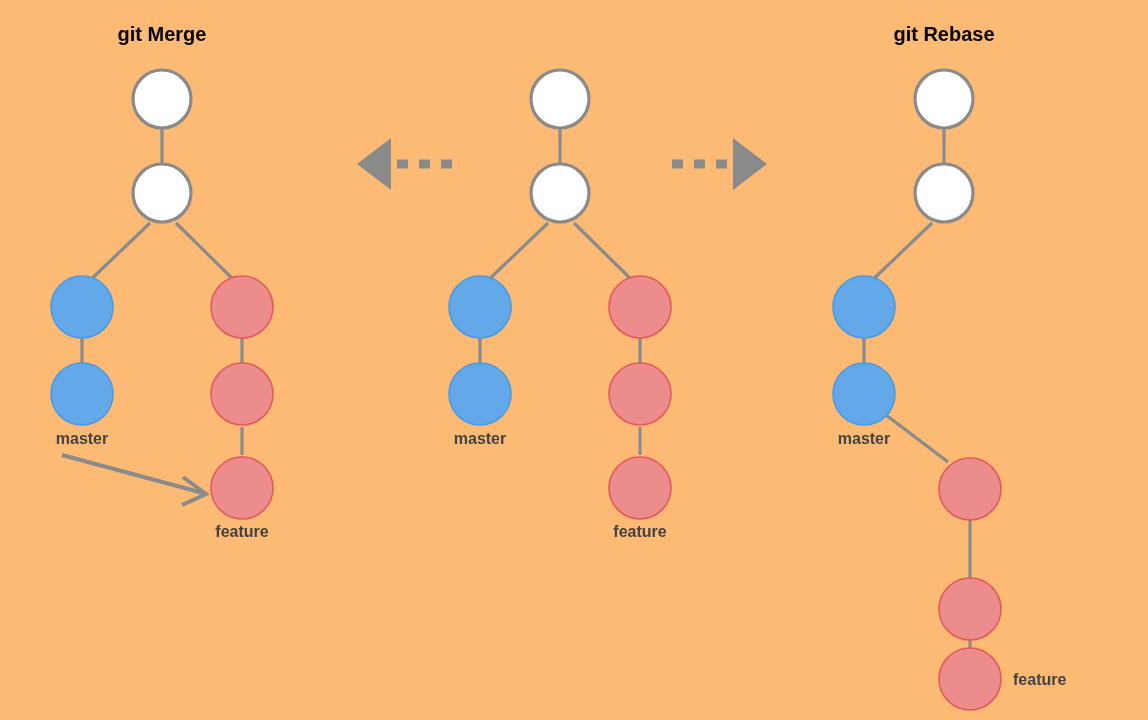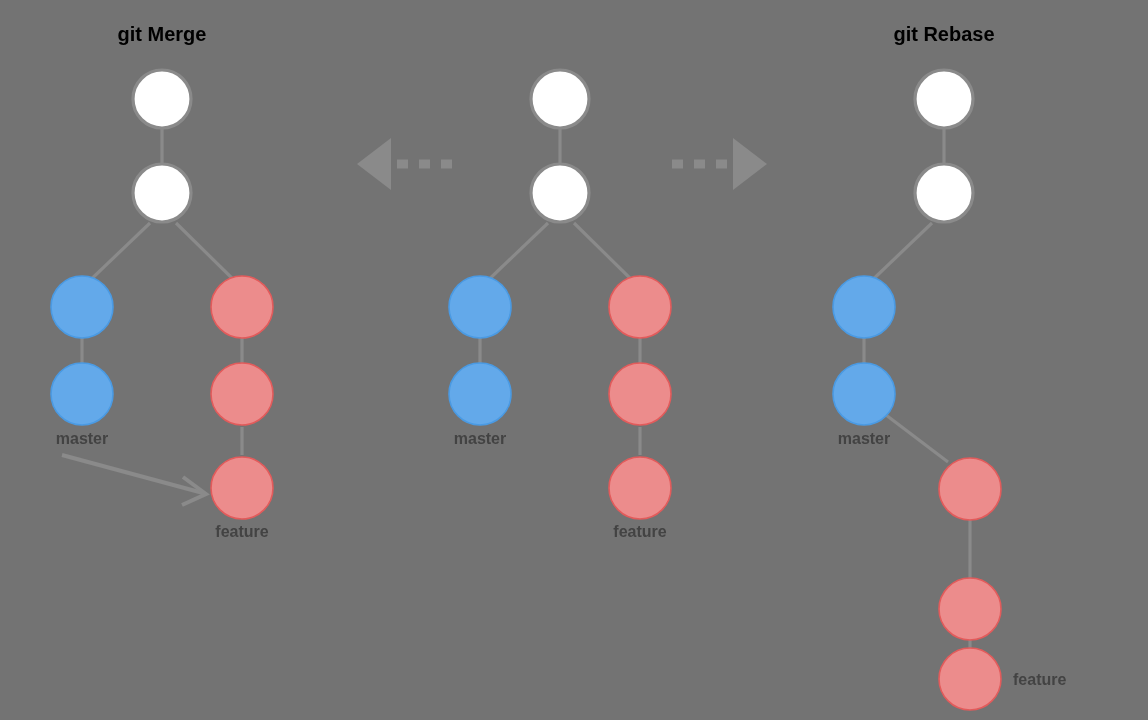--- a/index.html
+++ b/index.html
@@ -8,21 +8,21 @@
     padding: 0;
     background: #ffffff;
   }
   body {
     font-family: "Liberation Sans", sans-serif;
   }
   #stage {
     position: relative;
     width: 1148px;
     height: 720px;
-    background: #737373;
+    background: #fdba74;
     overflow: hidden;
   }
   #diagram-svg {
     position: absolute;
     left: 0;
     top: 0;
     width: 1148px;
     height: 720px;
     display: block;
   }

